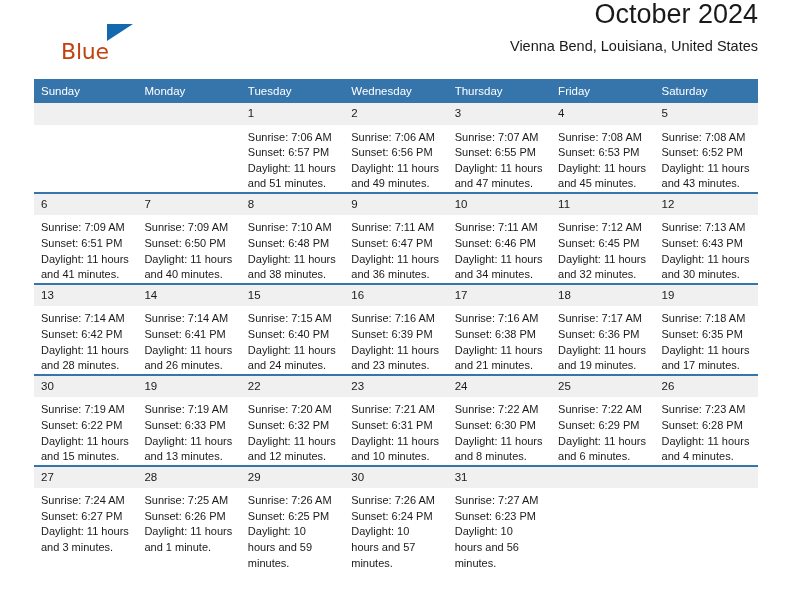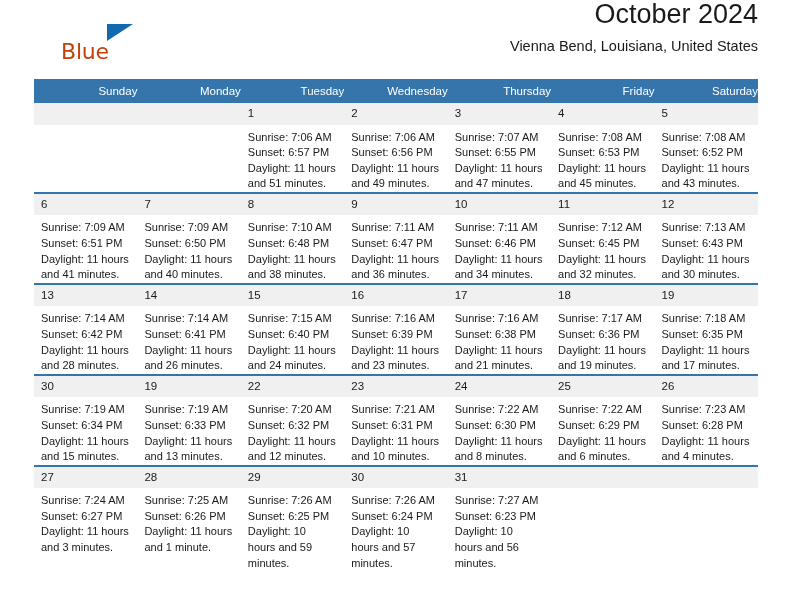--- a/index.html
+++ b/index.html
@@ -85,21 +85,21 @@
     margin-top: 3px;
     width: 724px;
     border-collapse: collapse;
     table-layout: fixed;
   }
   .calendar th {
     background: #3675ac;
     color: #ffffff;
     font-size: 11.5px;
     font-weight: normal;
-    text-align: right;
+    text-align: left;
     padding: 6px 0 6px 7px;
     height: 10px;
     border: none;
   }
   .calendar td {
     vertical-align: top;
     padding: 0;
     border: none;
     border-top: 2px solid #3675ac;
     height: 88px;
@@ -325,21 +325,21 @@
               <div>Sunset: 6:35 PM</div>
               <div>Daylight: 11 hours and 17 minutes.</div>
             </div>
           </td>
         </tr>
         <tr class="week">
           <td>
             <div class="daynum">30</div>
             <div class="details">
               <div>Sunrise: 7:19 AM</div>
-              <div>Sunset: 6:34 PM</div>
+              <div>Sunset: 6:22 PM</div>
               <div>Daylight: 11 hours and 15 minutes.</div>
             </div>
           </td>
           <td>
             <div class="daynum">19</div>
             <div class="details">
               <div>Sunrise: 7:19 AM</div>
               <div>Sunset: 6:33 PM</div>
               <div>Daylight: 11 hours and 13 minutes.</div>
             </div>

